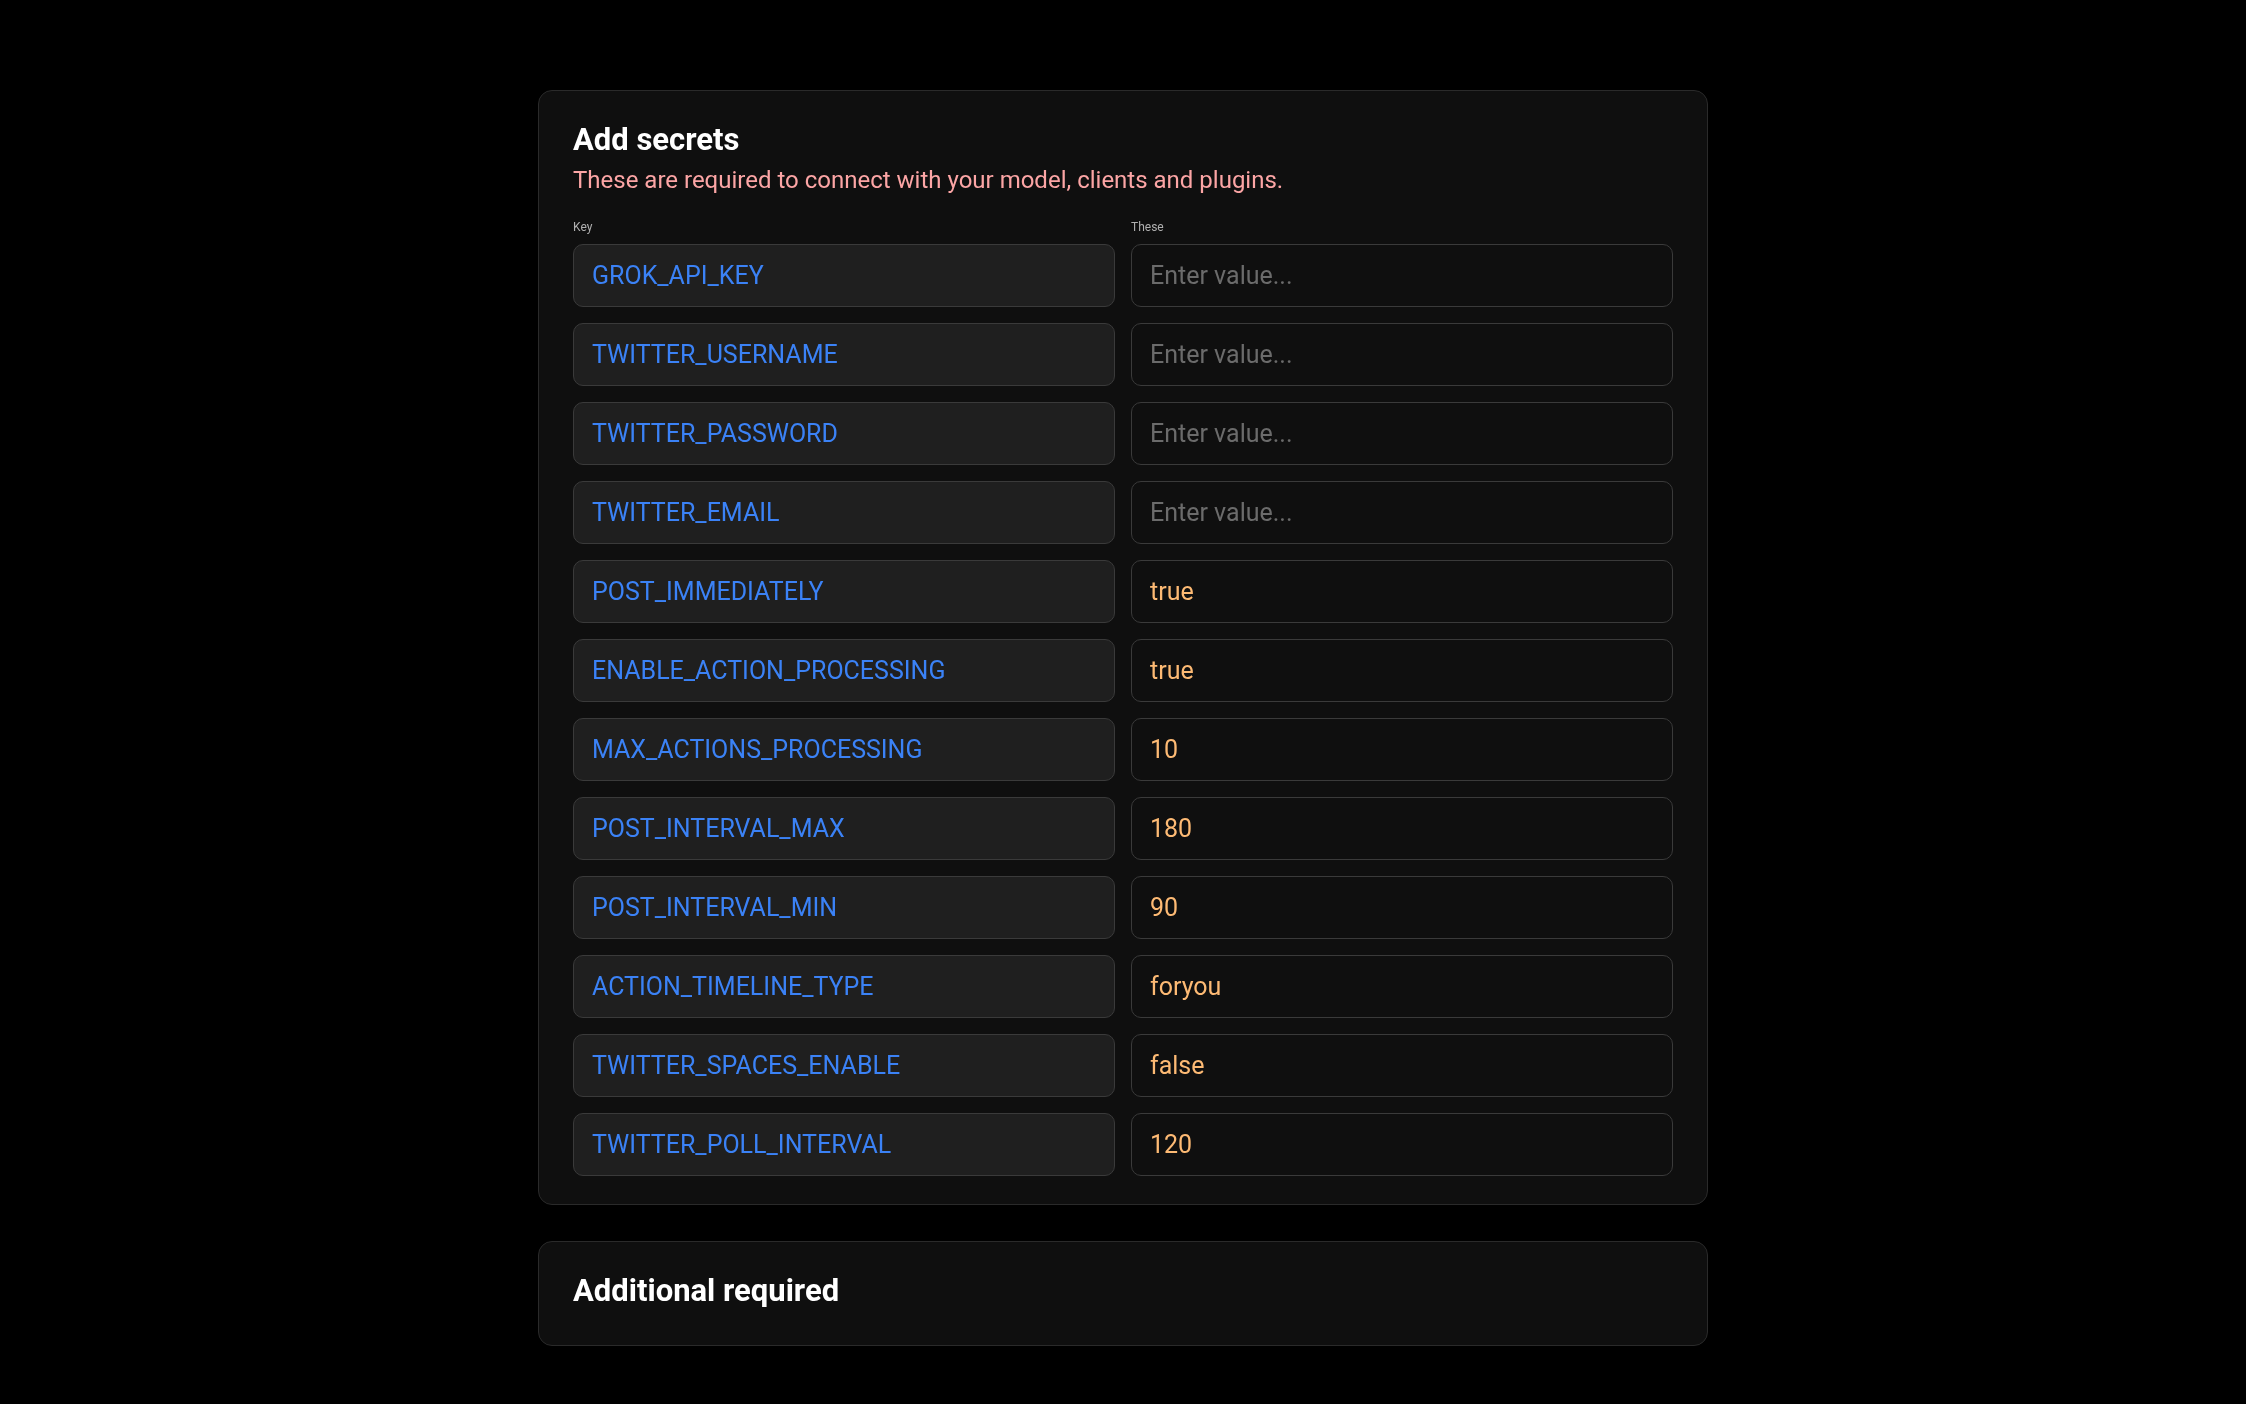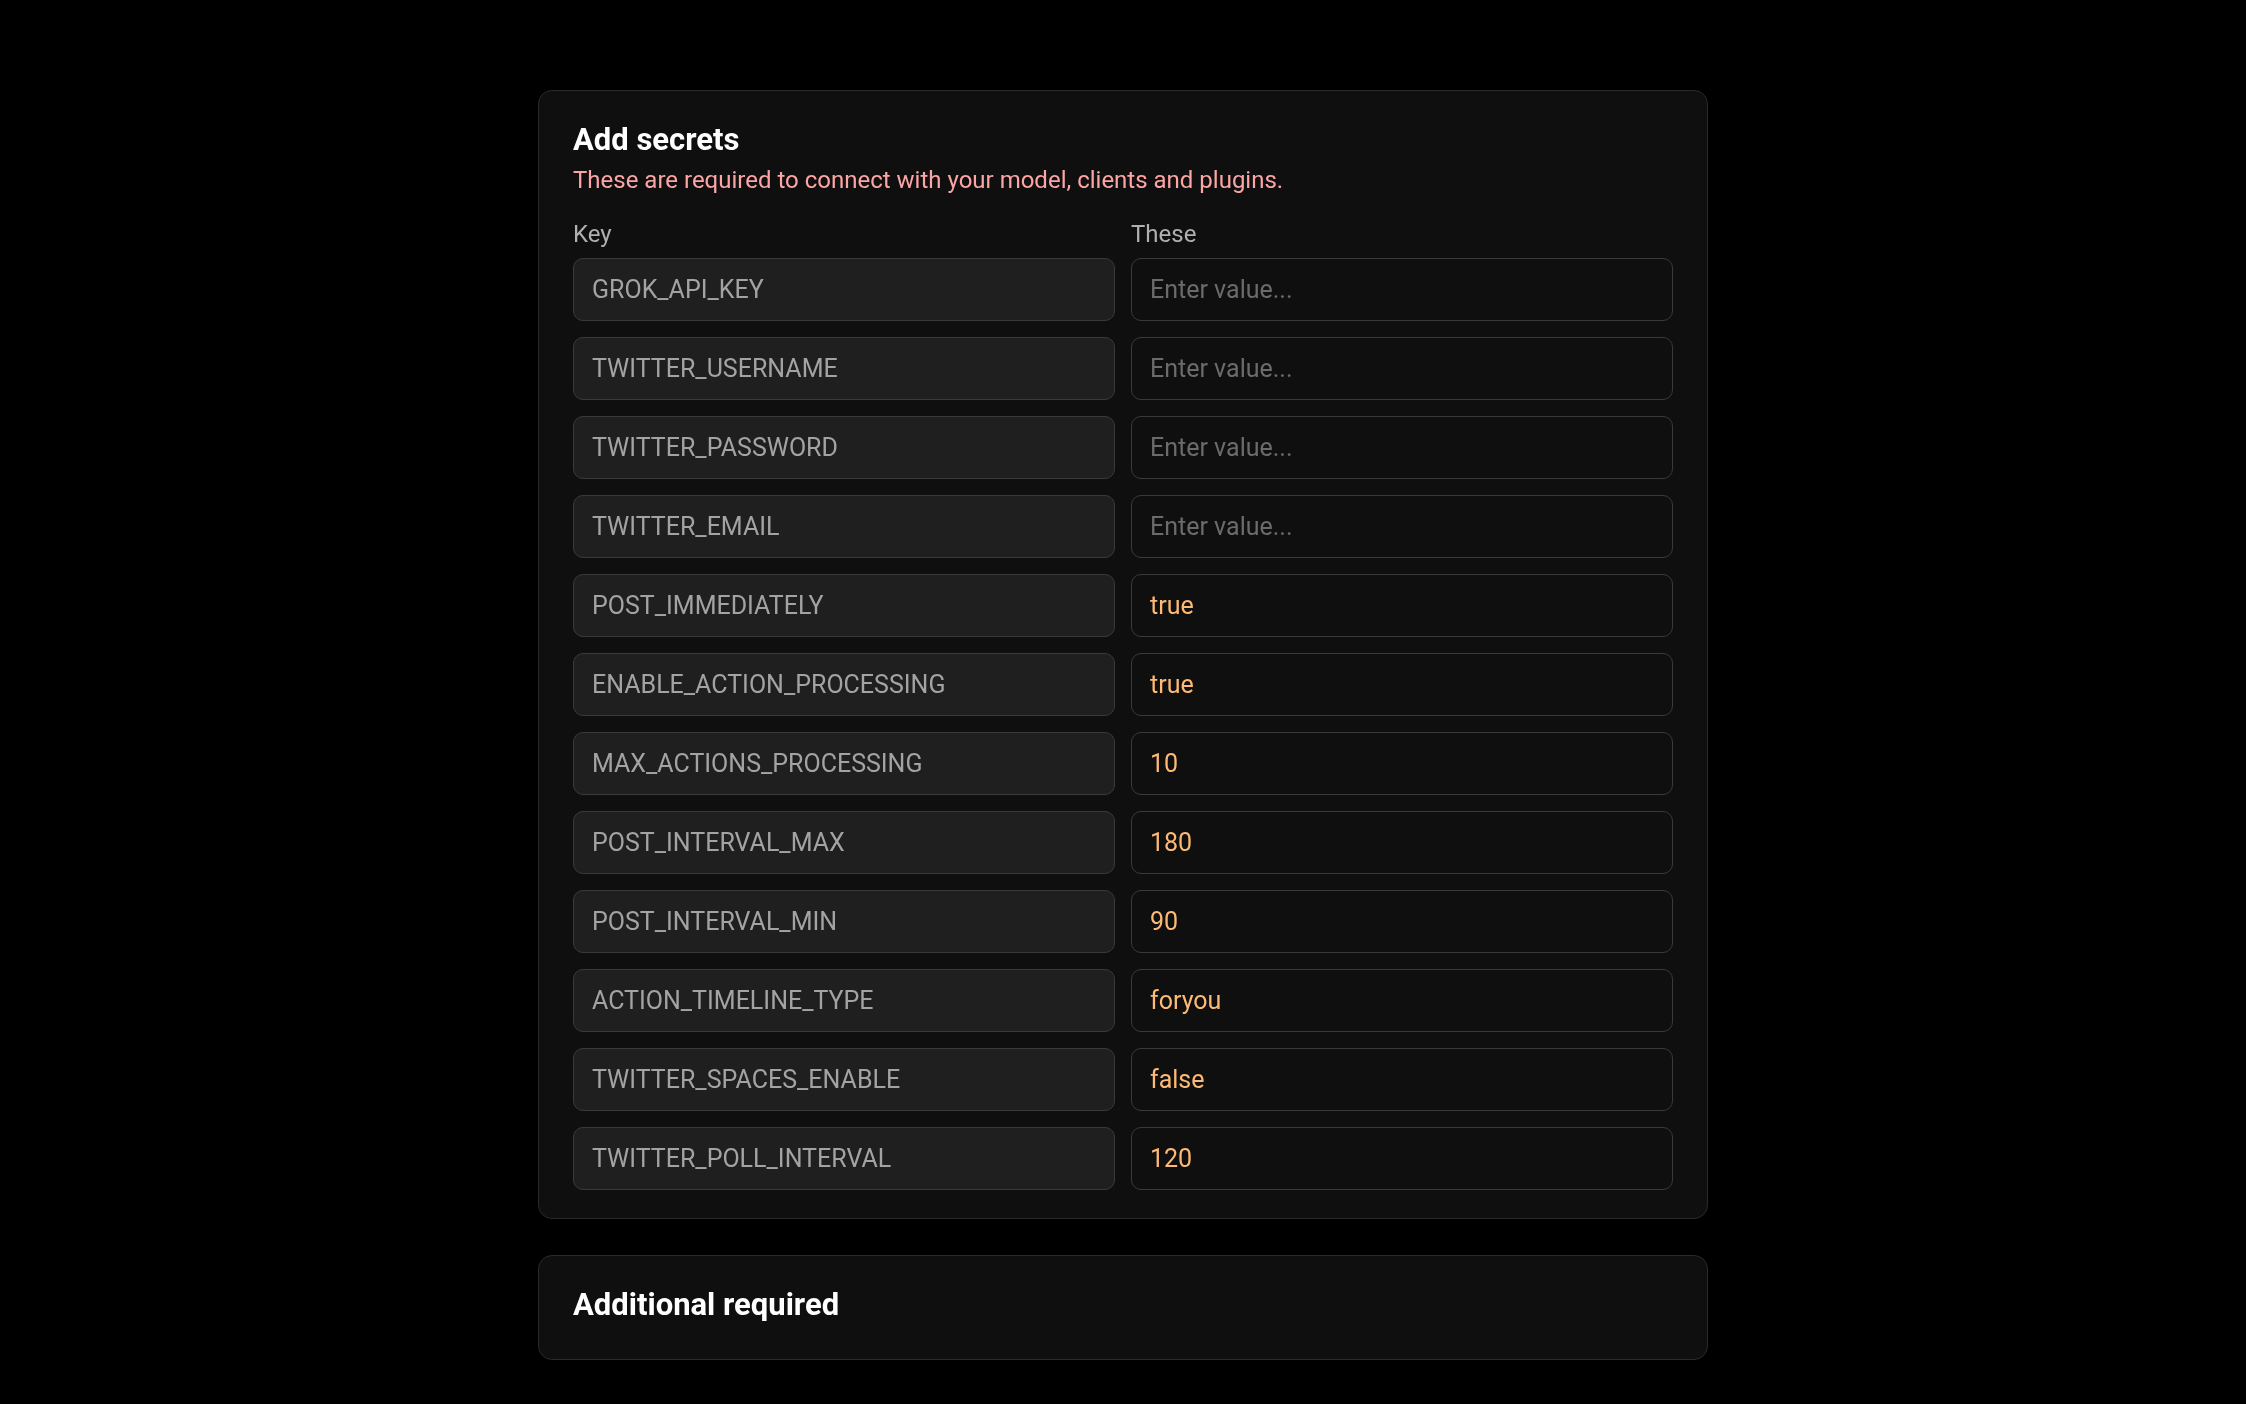--- a/index.html
+++ b/index.html
@@ -33,21 +33,21 @@
       color: #fca5a5;
       margin-bottom: 26px;
     }
     .cols {
       display: grid;
       grid-template-columns: 1fr 1fr;
       column-gap: 16px;
       margin-bottom: 10px;
     }
     .col-head {
-      font-size: 24px;
+      font-size: 12px;
       color: #b0b0b0;
       font-weight: 400;
     }
     .rows { display: flex; flex-direction: column; gap: 16px; }
     .row {
       display: grid;
       grid-template-columns: 1fr 1fr;
       column-gap: 16px;
     }
     .field {
@@ -55,21 +55,21 @@
       border-radius: 10px;
       border: 1px solid #3a3a3a;
       padding: 0 18px;
       font-size: 25px;
       display: flex;
       align-items: center;
       font-family: inherit;
     }
     .key-field {
       background: #1f1f1f;
-      color: #a3a3a3;
+      color: #3b82f6;
     }
     input.val-field {
       background: #0f0f0f;
       color: #fdba74;
       outline: none;
     }
     input.val-field::placeholder { color: #6b6b6b; }
   </style>
 </head>
 <body>

